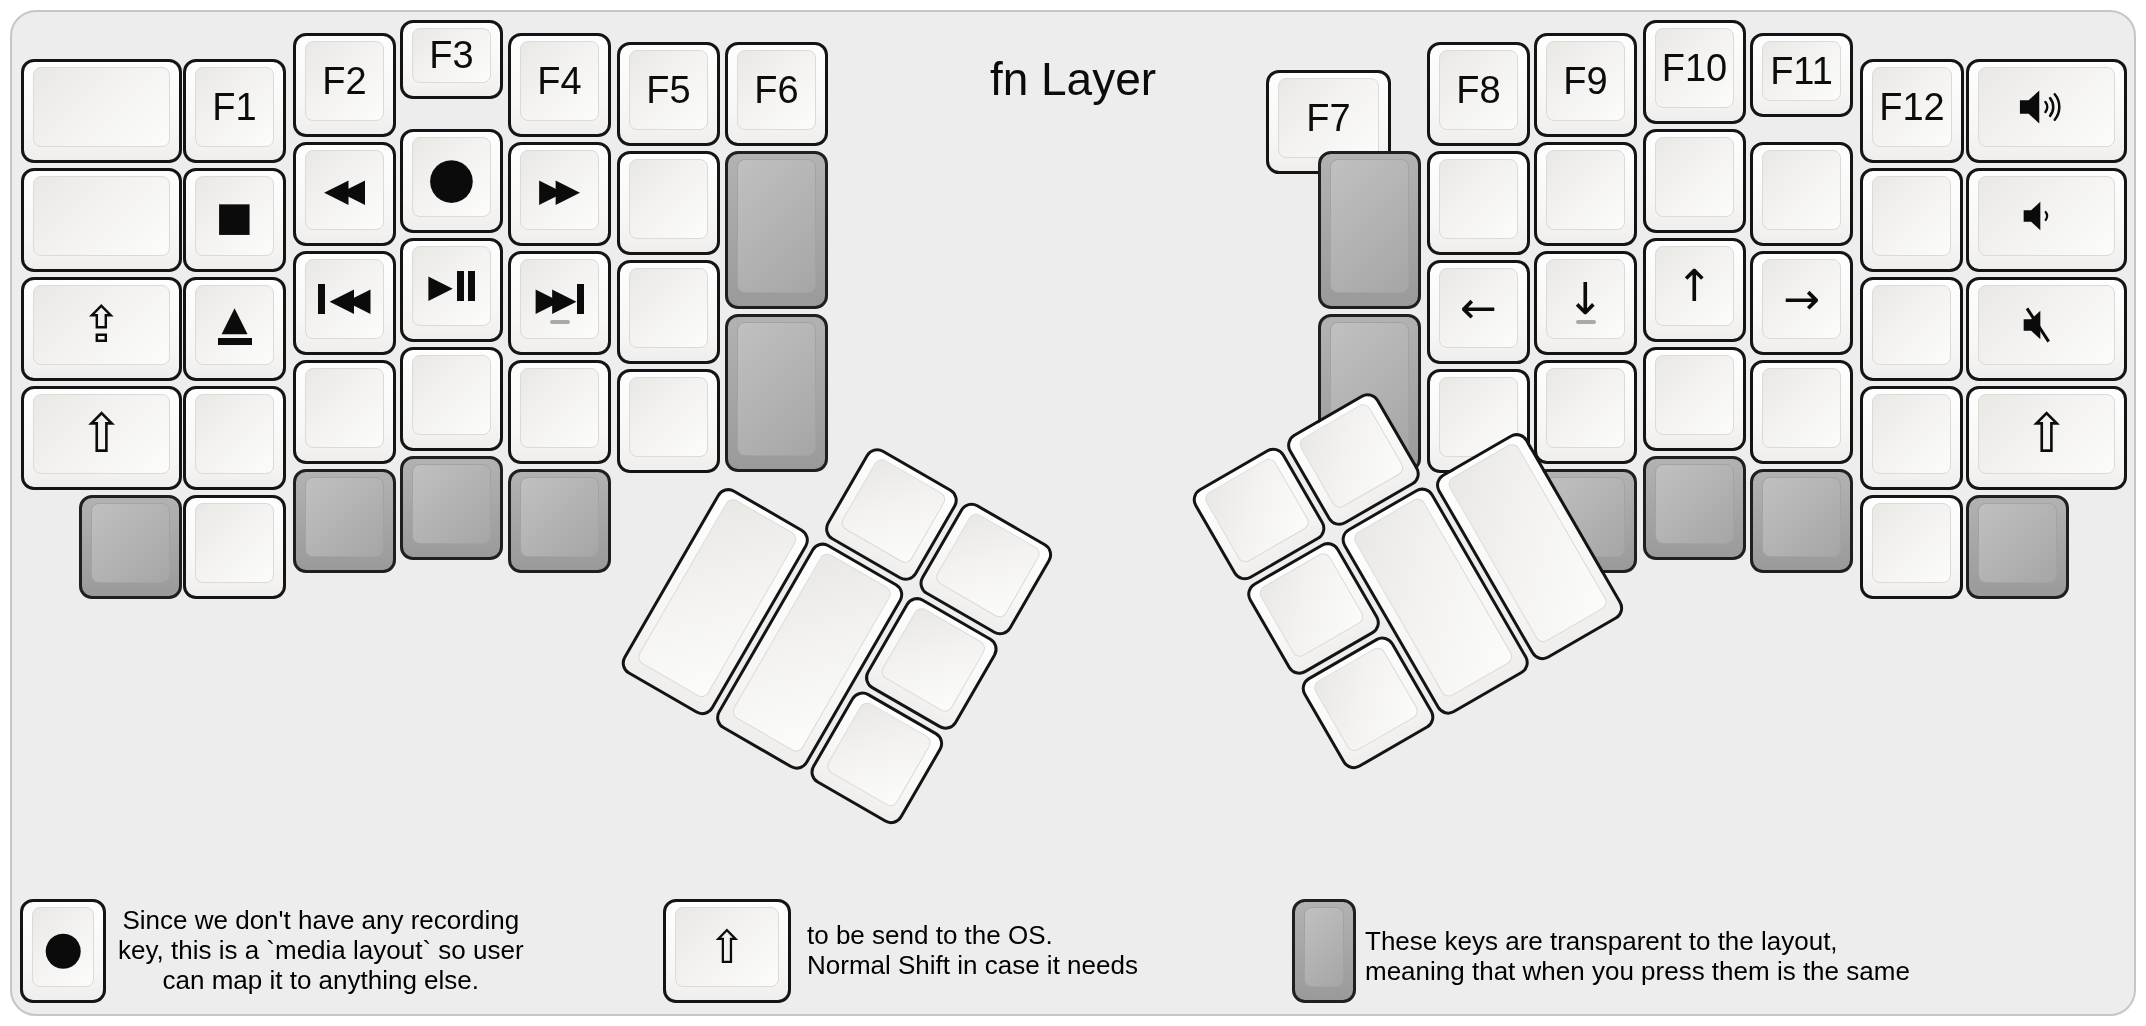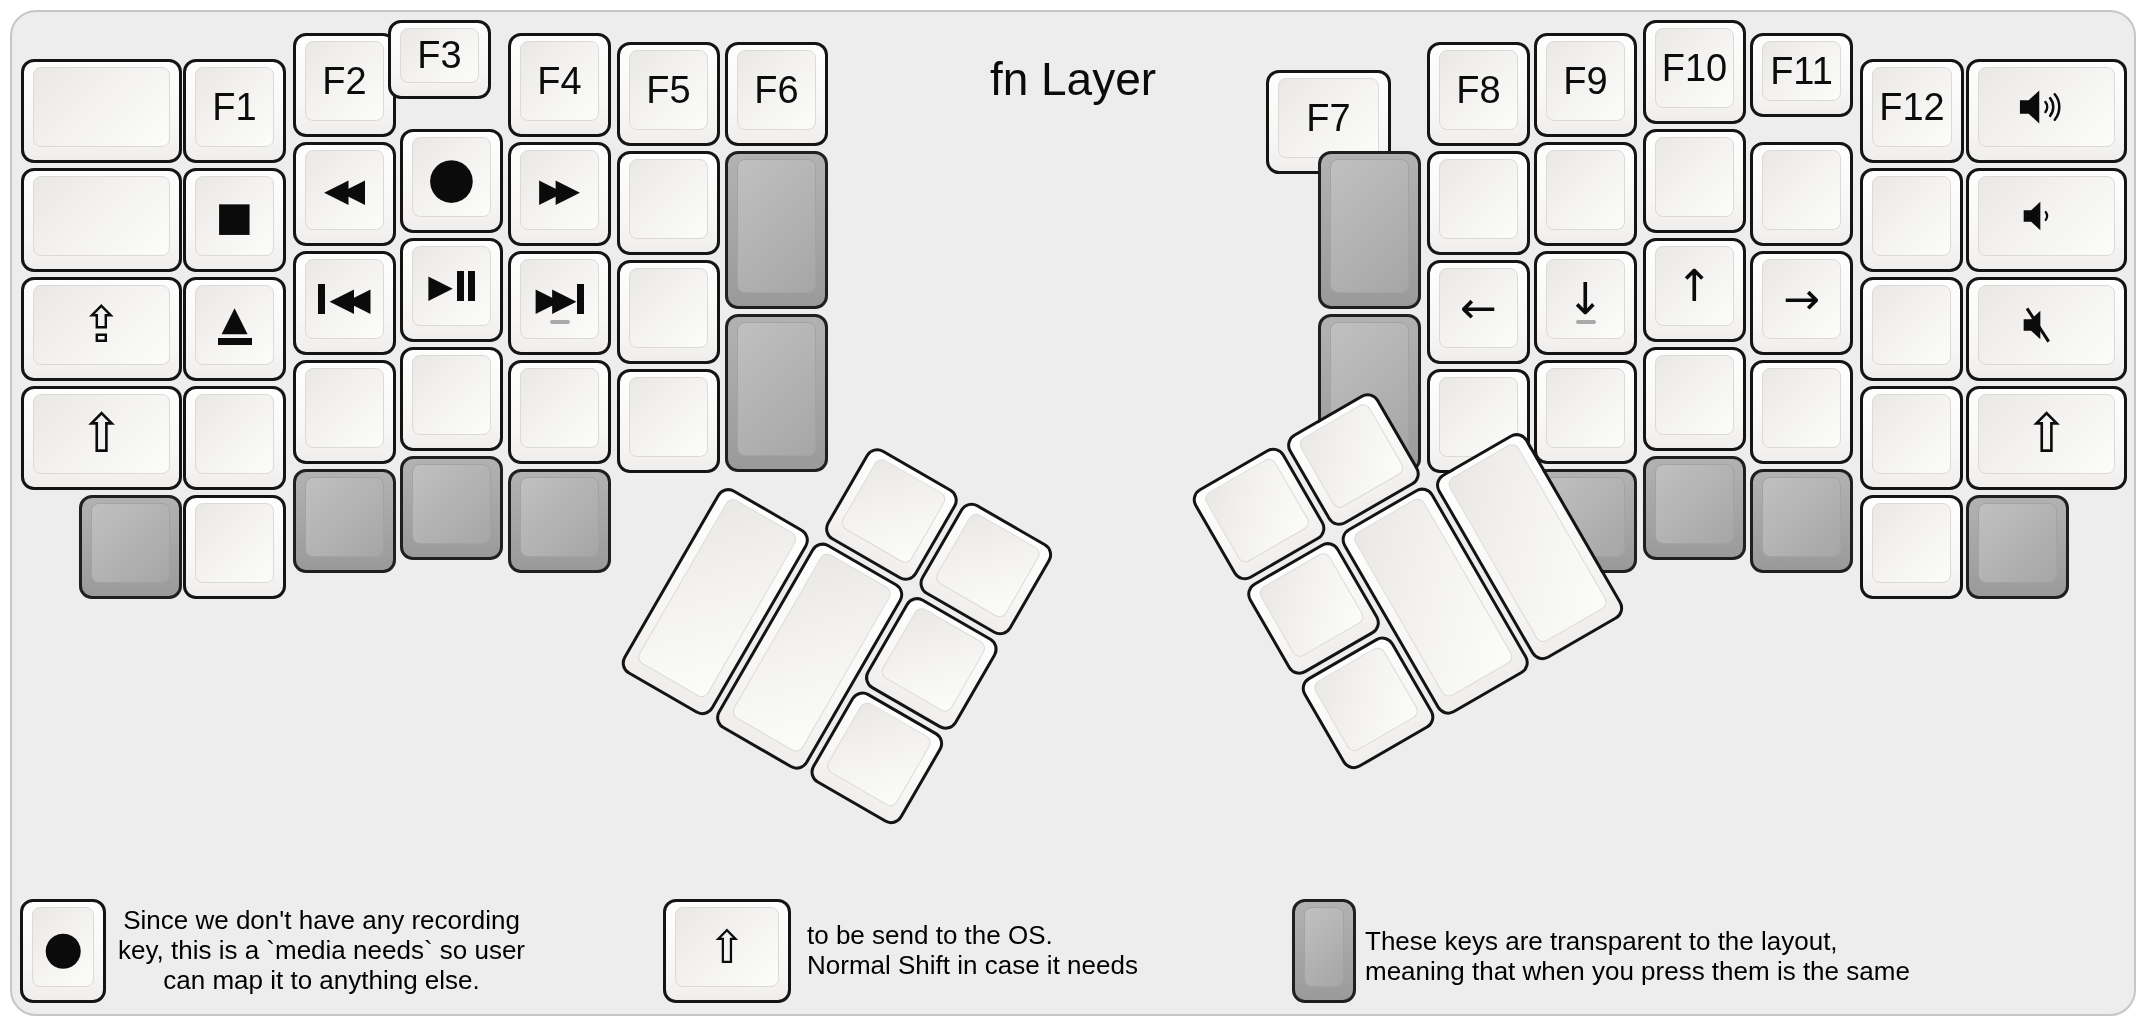--- a/index.html
+++ b/index.html
@@ -110,21 +110,21 @@
               <span class="sym pair">◀◀</span>
             </div>
           </div>
         </div>
         <div class="key" style="left: 293px; top: 360px; width: 103px; height: 104px;">
           <div class="face"></div>
         </div>
         <div class="key g" style="left: 293px; top: 469px; width: 103px; height: 104px;">
           <div class="face"></div>
         </div>
-        <div class="key" style="left: 388px; top: 20px; width: 103px; height: 79px;">
+        <div class="key" style="left: 400px; top: 20px; width: 103px; height: 79px;">
           <div class="face">
             <span class="klabel">F3</span>
           </div>
         </div>
         <div class="key" style="left: 400px; top: 129px; width: 103px; height: 104px;">
           <div class="face">
             <span class="sym record">●</span>
           </div>
         </div>
         <div class="key" style="left: 400px; top: 238px; width: 103px; height: 104px;">
@@ -380,21 +380,21 @@
     </div>
   <div id="legend">
       <div class="legend-item">
         <div class="key" style="left: 20px; top: 899px; width: 86px; height: 104px;">
           <div class="face">
             <span class="sym record" style="font-size: 46px;">●</span>
           </div>
         </div>
         <div class="legend-text" style="left: 118px; top: 905px; text-align: center;">
           <div>Since we don't have any recording</div>
-          <div>key, this is a `media needs` so user</div>
+          <div>key, this is a `media layout` so user</div>
           <div>can map it to anything else.</div>
         </div>
       </div>
       <div class="legend-item">
         <div class="key" style="left: 663px; top: 899px; width: 128px; height: 104px;">
           <div class="face">
             <span class="sym shift" style="font-size: 46px;">⇧</span>
           </div>
         </div>
         <div class="legend-text" style="left: 807px; top: 920px;">

